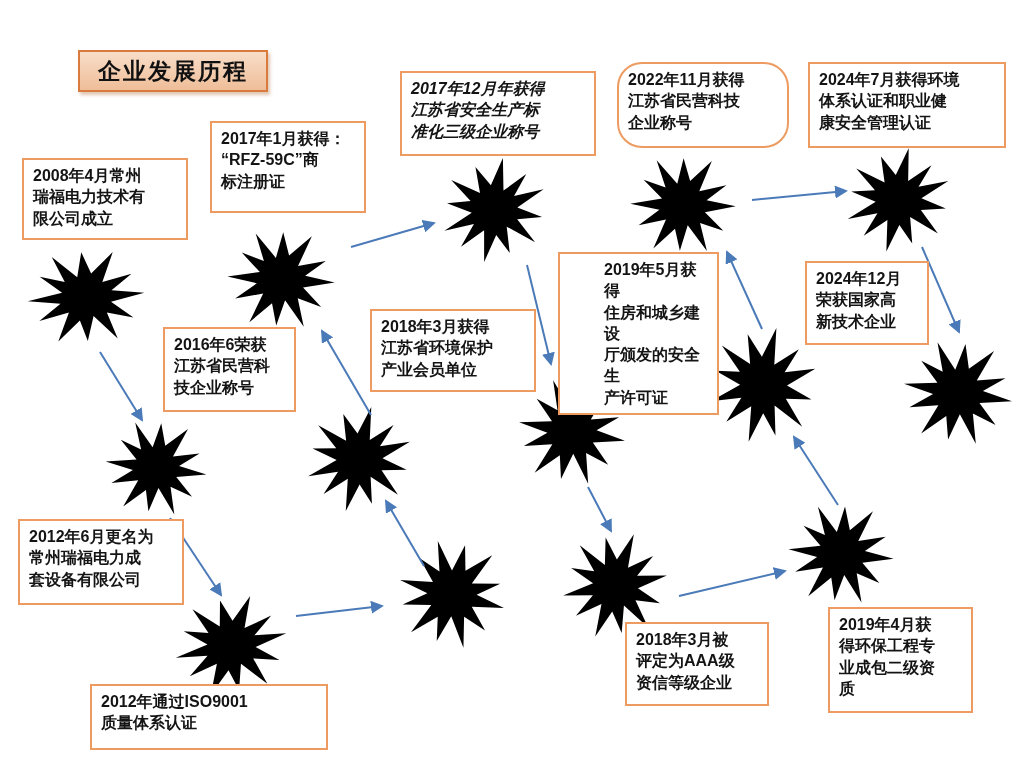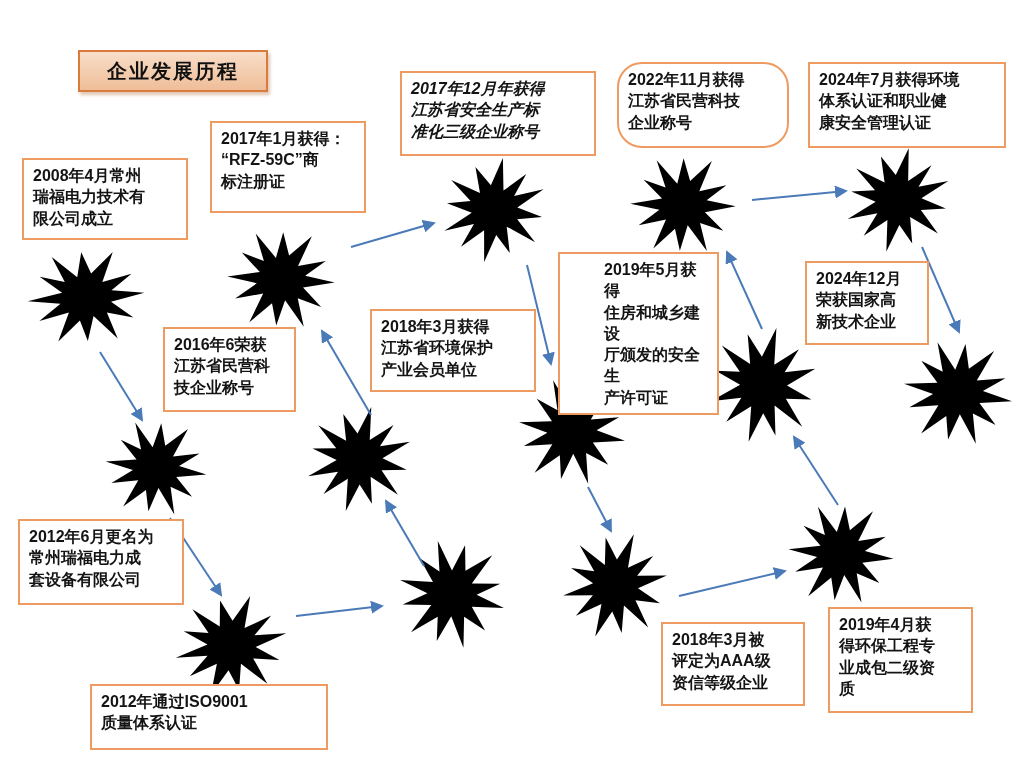--- a/index.html
+++ b/index.html
@@ -11,21 +11,21 @@
     position:absolute;box-sizing:border-box;background:#fff;
     border:2px solid var(--box-border);
     padding:5px 9px;font-weight:700;font-size:16px;line-height:1.33;
     color:#141414;white-space:pre-line;
   }
   .title-box{
     position:absolute;box-sizing:border-box;
     border:2px solid var(--title-border);
     background:linear-gradient(180deg,var(--title-bg-top) 0%,var(--title-bg-bottom) 100%);
     box-shadow:2px 3px 3px rgba(170,95,40,.35);
-    font-size:20px;font-weight:700;color:#111;
+    font-size:23px;font-weight:700;color:#111;
     display:flex;align-items:center;justify-content:center;letter-spacing:2px;
   }
   .burst{position:absolute;overflow:visible;}
   #arrows{position:absolute;left:0;top:0;width:1023px;height:767px;pointer-events:none;}
   #arrows line{stroke:var(--arrow);stroke-width:2;}
   #arrows .ah{fill:var(--arrow);}
   #defs-svg{position:absolute;width:0;height:0;}
 </style>
 </head>
 <body>
@@ -117,21 +117,21 @@
 技企业称号</div>
   <div class="box" style="left:210px;top:121px;width:156px;min-height:92px;">2017年1月获得：
 “RFZ-59C”商
 标注册证</div>
   <div class="box" style="left:400px;top:71px;width:196px;min-height:85px;font-style:italic;">2017年12月年获得
 江苏省安全生产标
 准化三级企业称号</div>
   <div class="box" style="left:370px;top:309px;width:166px;min-height:83px;">2018年3月获得
 江苏省环境保护
 产业会员单位</div>
-  <div class="box" style="left:625px;top:622px;width:144px;min-height:84px;margin-left:36px;">2018年3月被
+  <div class="box" style="left:625px;top:622px;width:144px;min-height:84px;">2018年3月被
 评定为AAA级
 资信等级企业</div>
   <div class="box" style="left:828px;top:607px;width:145px;min-height:106px;">2019年4月获
 得环保工程专
 业成包二级资
 质</div>
   <div class="box" style="left:558px;top:252px;width:161px;min-height:111px;padding-left:44px;">2019年5月获得
 住房和城乡建设
 厅颁发的安全生
 产许可证</div>

